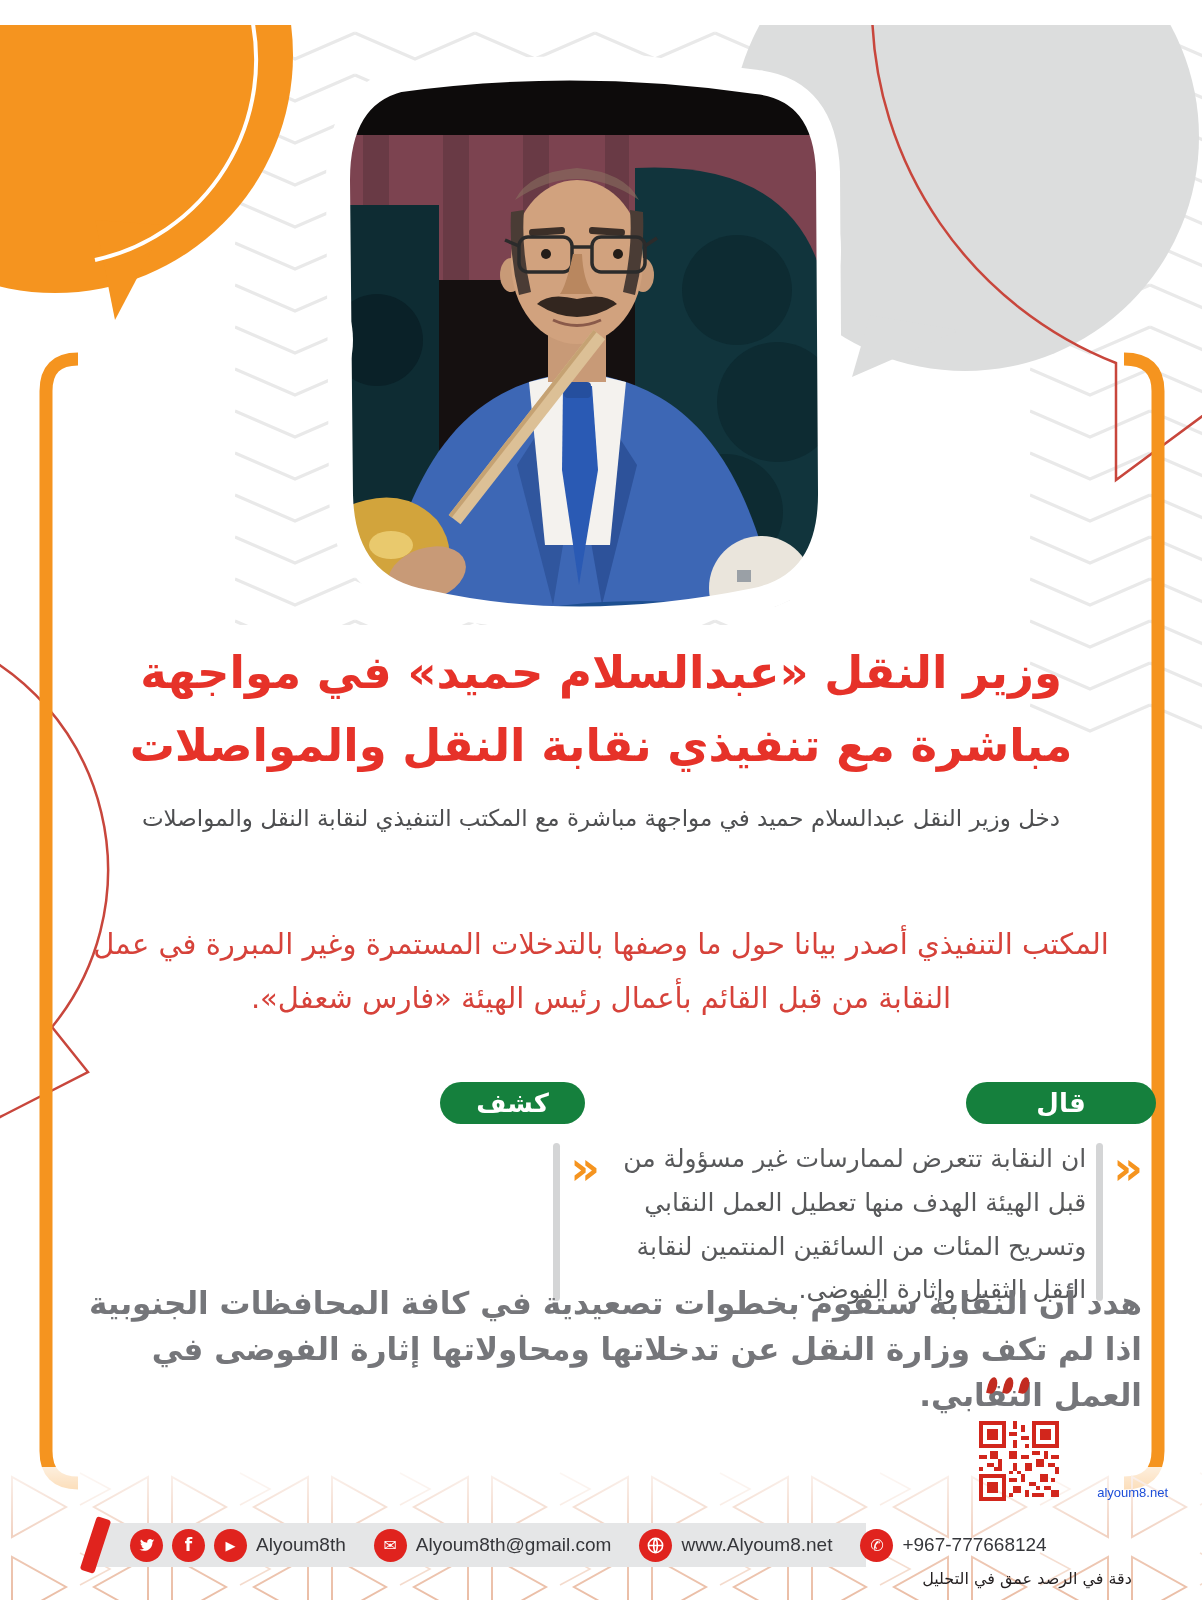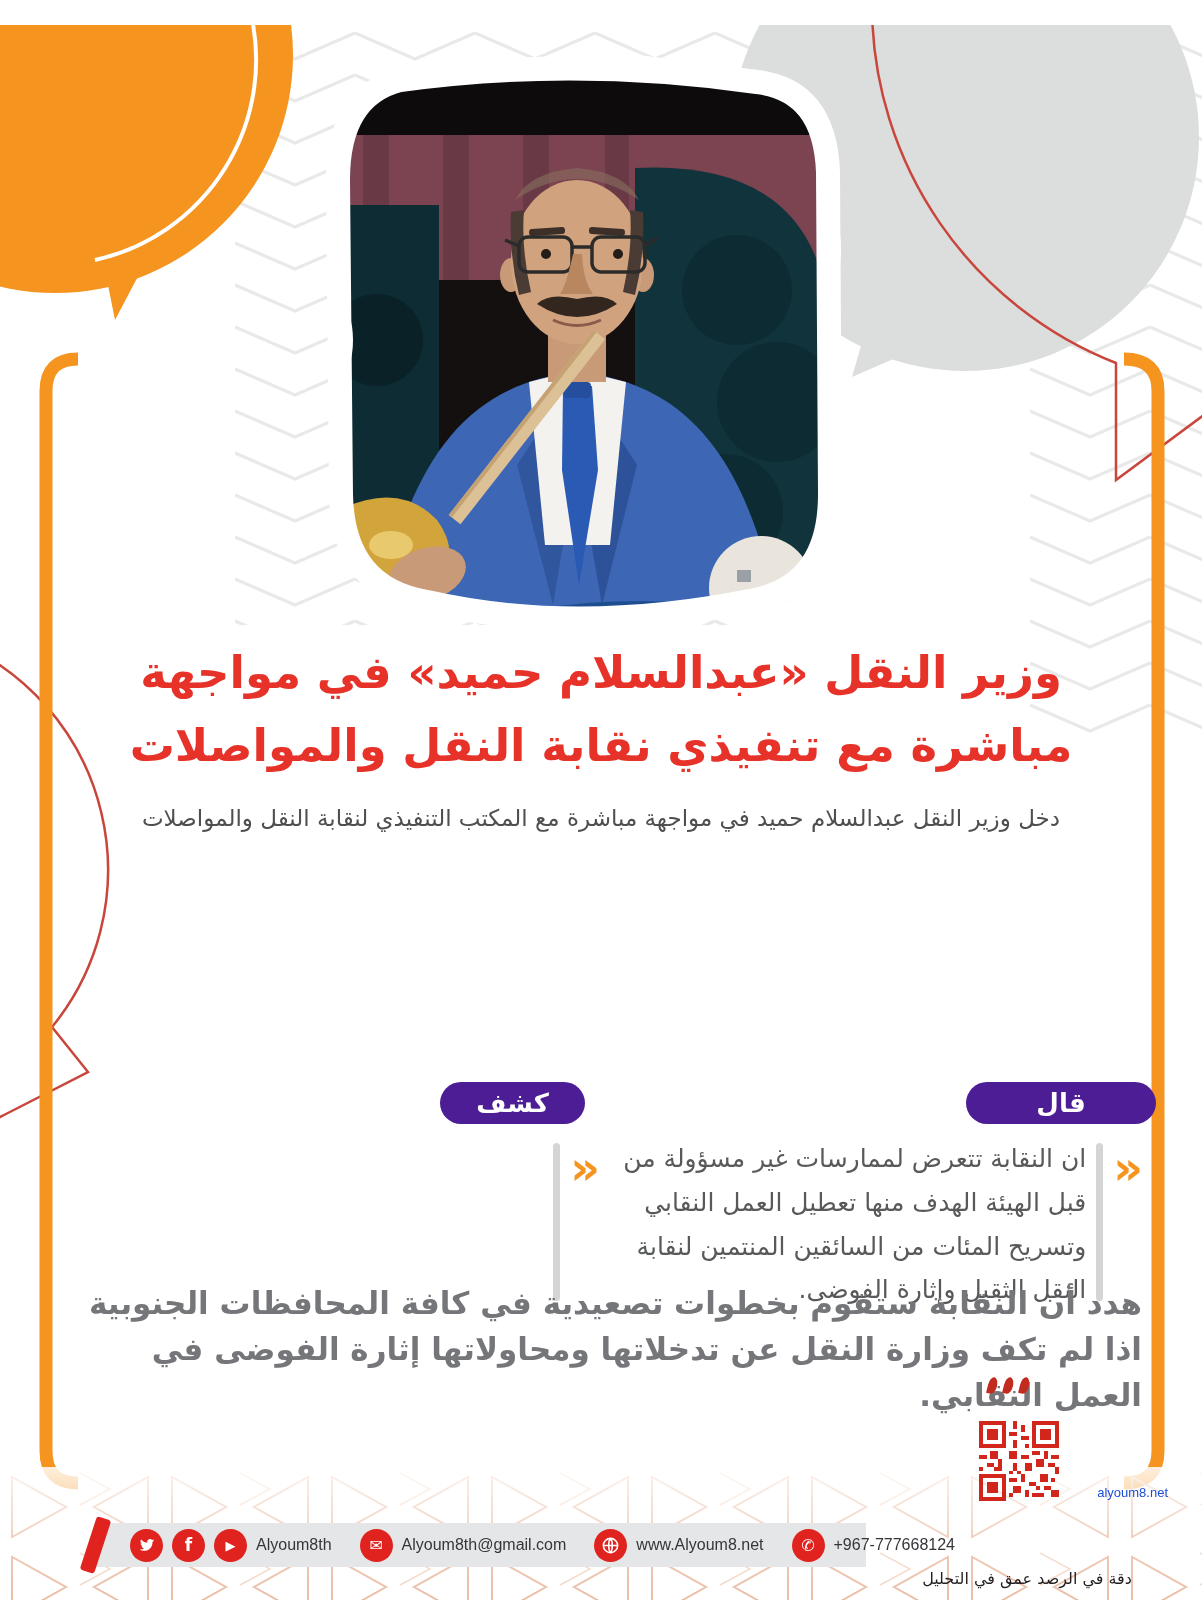--- a/index.html
+++ b/index.html
@@ -20,21 +20,21 @@
   }
   .intro{
     left:70px; top:772px; width:1062px;
     color:#4e4f51; font-size:23px; line-height:1.85; text-align:center;
   }
   .statement{
     left:70px; top:893px; width:1062px;
     color:#d6423a; font-size:29px; line-height:1.85; text-align:center;
   }
   .pill{
-    height:42px; background:#4c1d95; border-radius:22px;
+    height:42px; background:#15803d; border-radius:22px;
     color:#ffffff; font-size:26px; font-weight:bold;
     display:flex; align-items:center; justify-content:center;
     padding:0 28px; box-sizing:border-box;text-align:center;
   }
   .pill-said{ left:966px; top:1057px; width:190px;}
   .pill-revealed{ left:440px; top:1057px; width:145px;}
 
   .quote{ display:flex; flex-direction:row; gap:10px; }
   .quote-right{ left:618px; top:1112px; width:525px;}
   .quote-left { left:88px;  top:1112px; width:512px;}
@@ -77,21 +77,21 @@
   .footer-row{
     left:130px; top:1498px; width:730px; height:44px;
     display:flex; align-items:center; gap:14px;
   }
   .fgroup{ display:flex; align-items:center; gap:9px; }
   .ficon{
     width:33px; height:33px; border-radius:50%; background:#e0231e;
     color:#ffffff; display:flex; align-items:center; justify-content:center;
     font-size:17px; font-weight:bold; flex:0 0 auto;
   }
-  .ftext{ color:#35363a; font-size:16px; font-family:"Liberation Sans","DejaVu Sans",sans-serif; white-space:nowrap;}
+  .ftext{ color:#35363a; font-size:19px; font-family:"Liberation Sans","DejaVu Sans",sans-serif; white-space:nowrap;}
   .spacer{flex:1 1 auto;}
 
   
   .logo{ left:858px; top:1458px; width:338px; height:124px; text-align:center;}
   .logo-domain{
     position:absolute; right:28px; top:2px;
     color:#1d4ed8; font-size:13px; font-weight:normal;
     font-family:"Liberation Sans","DejaVu Sans",sans-serif;
   }
   .logo-main{
@@ -234,20 +234,21 @@
       <ellipse cx="524" cy="210" rx="12" ry="40" fill="#ffffff"></ellipse>
       <ellipse cx="290" cy="592" rx="60" ry="12" fill="#ffffff"></ellipse>
       <ellipse cx="300" cy="24" rx="70" ry="10" fill="#ffffff"></ellipse>
     </svg>
   </div>
 
   <div class="abs headline" dir="rtl" lang="ar">وزير النقل «عبدالسلام حميد» في مواجهة مباشرة مع  تنفيذي نقابة النقل والمواصلات</div>
 
   <div class="abs intro" dir="rtl" lang="ar">دخل وزير النقل عبدالسلام حميد في مواجهة مباشرة مع المكتب التنفيذي لنقابة النقل والمواصلات</div>
 
+  <div class="abs statement" dir="rtl" lang="ar">المكتب التنفيذي أصدر بيانا حول ما وصفها بالتدخلات المستمرة وغير المبررة في عمل النقابة من قبل القائم بأعمال رئيس الهيئة «فارس شعفل».</div>
 
   <div class="abs pill pill-said" dir="rtl" lang="ar">قال</div>
   <div class="abs pill pill-revealed" dir="rtl" lang="ar">كشف</div>
 
   <div class="abs quote quote-right" dir="rtl" lang="ar">
     <span class="qmark">«</span>
     <span class="qbar"></span>
     <p class="qtext">ان النقابة تتعرض لممارسات  غير مسؤولة من قبل الهيئة الهدف منها تعطيل العمل النقابي وتسريح المئات من السائقين المنتمين لنقابة النقل الثقيل وإثارة الفوضى.</p>
   </div>
 

